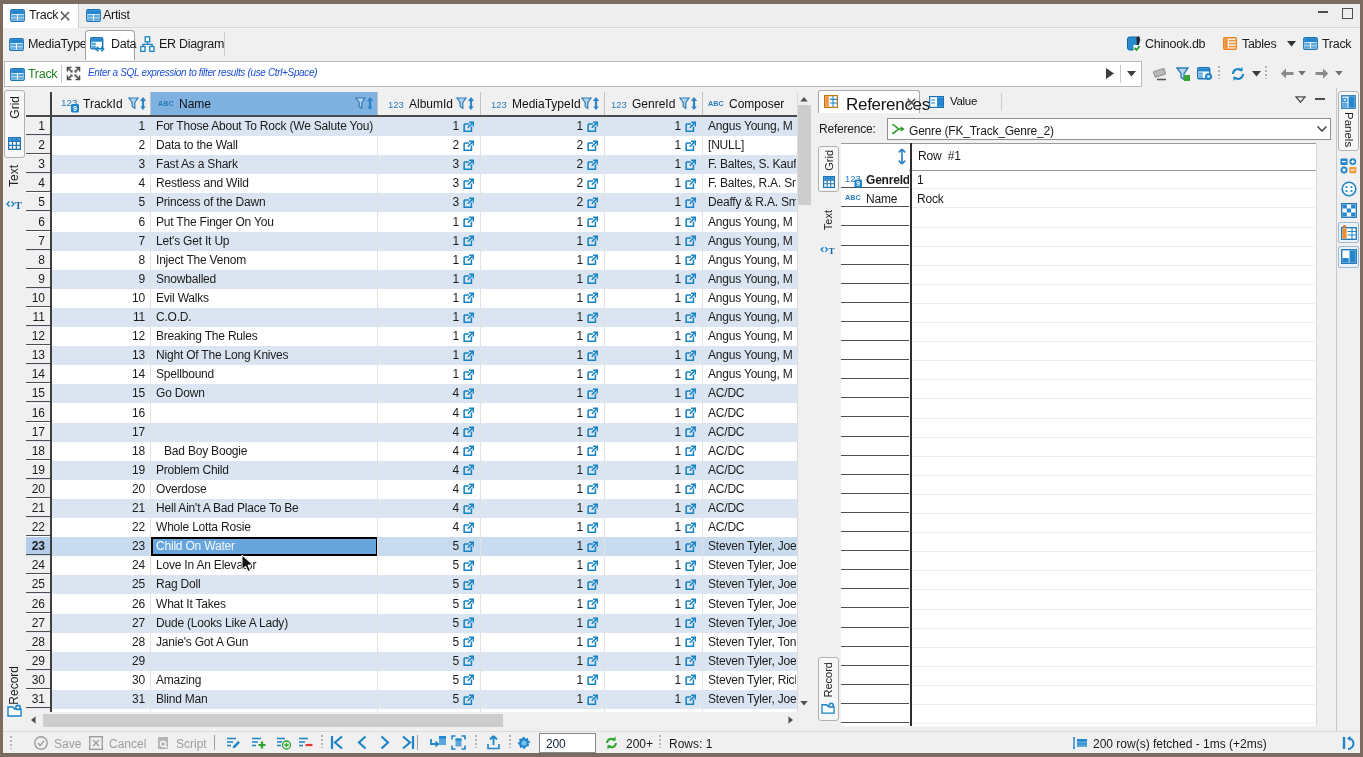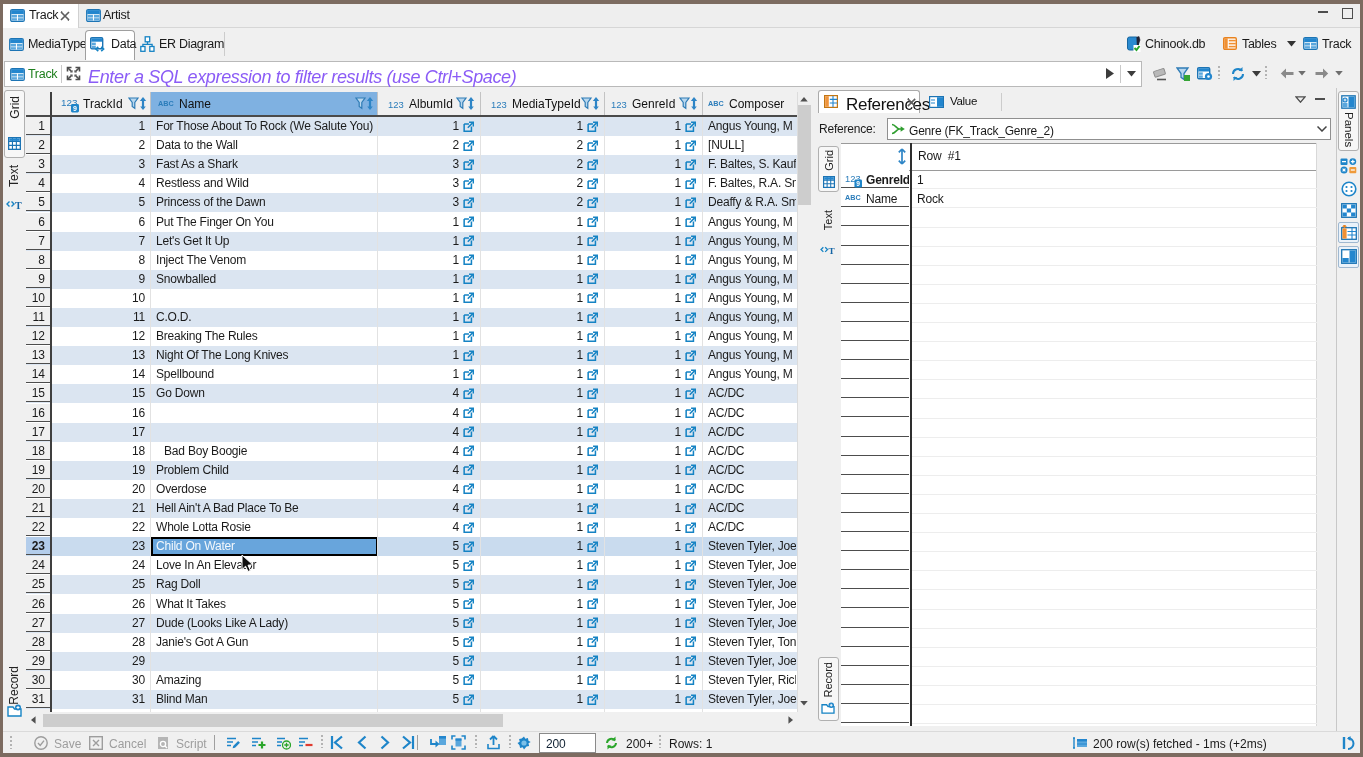--- a/index.html
+++ b/index.html
@@ -176,21 +176,21 @@
 <div class="abs" style="left:61px;top:65px;width:1px;height:18px;background:#c9c9c9"></div>
 <svg class="ic" style="left:66px;top:66px" width="15" height="15" viewBox="0 0 15 15">
   <g stroke="#4e4e4e" stroke-width="1.6" fill="none">
   <path d="M1.5 5.5 v-4 h4 M9.5 1.5 h4 v4 M13.5 9.5 v4 h-4 M5.5 13.5 h-4 v-4"></path>
   <path d="M2 2 l3.4 3.4 M13 2 l-3.4 3.4 M13 13 l-3.4 -3.4 M2 13 l3.4-3.4"></path>
   </g>
   <g fill="#4e4e4e">
         <path d="M4 6.6 L6.6 4 6.6 6.6z M8.4 4 L11 6.6 8.4 6.6z M8.4 11 L11 8.4 8.4 8.4 z M4 8.4 L6.6 11 6.6 8.4z"></path>
       </g>
 </svg>
-<div class="abs" style="left:88px;top:66.5px;font-size:18px;color:#8b5cf6;font-style:italic;letter-spacing:-0.35px">Enter a SQL expression to filter results (use Ctrl+Space)</div>
+<div class="abs" style="left:88px;top:66.5px;font-size:10px;color:#1d4ed8;font-style:italic;letter-spacing:-0.35px">Enter a SQL expression to filter results (use Ctrl+Space)</div>
 <svg class="ic" style="left:1105px;top:67px" width="10" height="13" viewBox="0 0 10 13">
       <path d="M1 1 L9 6.5 1 12 z" fill="#3c3c3c"></path>
     </svg>
 <div class="abs" style="left:1120px;top:65px;width:1px;height:18px;background:#c9c9c9"></div>
 <svg class="ic" style="left:1127px;top:71px" width="9" height="6" viewBox="0 0 9 6">
       <path d="M0 0 h9 l-4.5 5.5 z" fill="#3c3c3c"></path>
     </svg>
 
 <svg class="ic" style="left:1153px;top:67px" width="14" height="14" viewBox="0 0 14 14">
   <rect x="1" y="3" width="11" height="6" rx="1" transform="rotate(-18 6 6)" fill="#b9b9b9" stroke="#8e8e8e"></rect>
@@ -418,20 +418,21 @@
         </svg>
         <div class="c num" style="left:643px;width:38px">1</div>
         <svg class="lk" style="left:684.5px" viewBox="0 0 12 12">
           <use href="#lnk"></use>
         </svg>
         <div class="c txt" style="left:708px;width:88px">Angus Young, M</div>
       </div>
 <div class="rh" style="top:177.8px;height:18.1px;background:#f0f0f0;font-weight:400">9</div>
 <div class="row" style="top:196.9px;height:19.1px;background:#ffffff">
         <div class="c num" style="left:52px;width:93px">10</div>
+        <div class="c txt" style="left:156px;width:219px">Evil Walks</div>
         <div class="c num" style="left:421px;width:38px">1</div>
         <svg class="lk" style="left:462.5px" viewBox="0 0 12 12">
           <use href="#lnk"></use>
         </svg>
         <div class="c num" style="left:545px;width:38px">1</div>
         <svg class="lk" style="left:586.5px" viewBox="0 0 12 12">
           <use href="#lnk"></use>
         </svg>
         <div class="c num" style="left:643px;width:38px">1</div>
         <svg class="lk" style="left:684.5px" viewBox="0 0 12 12">

